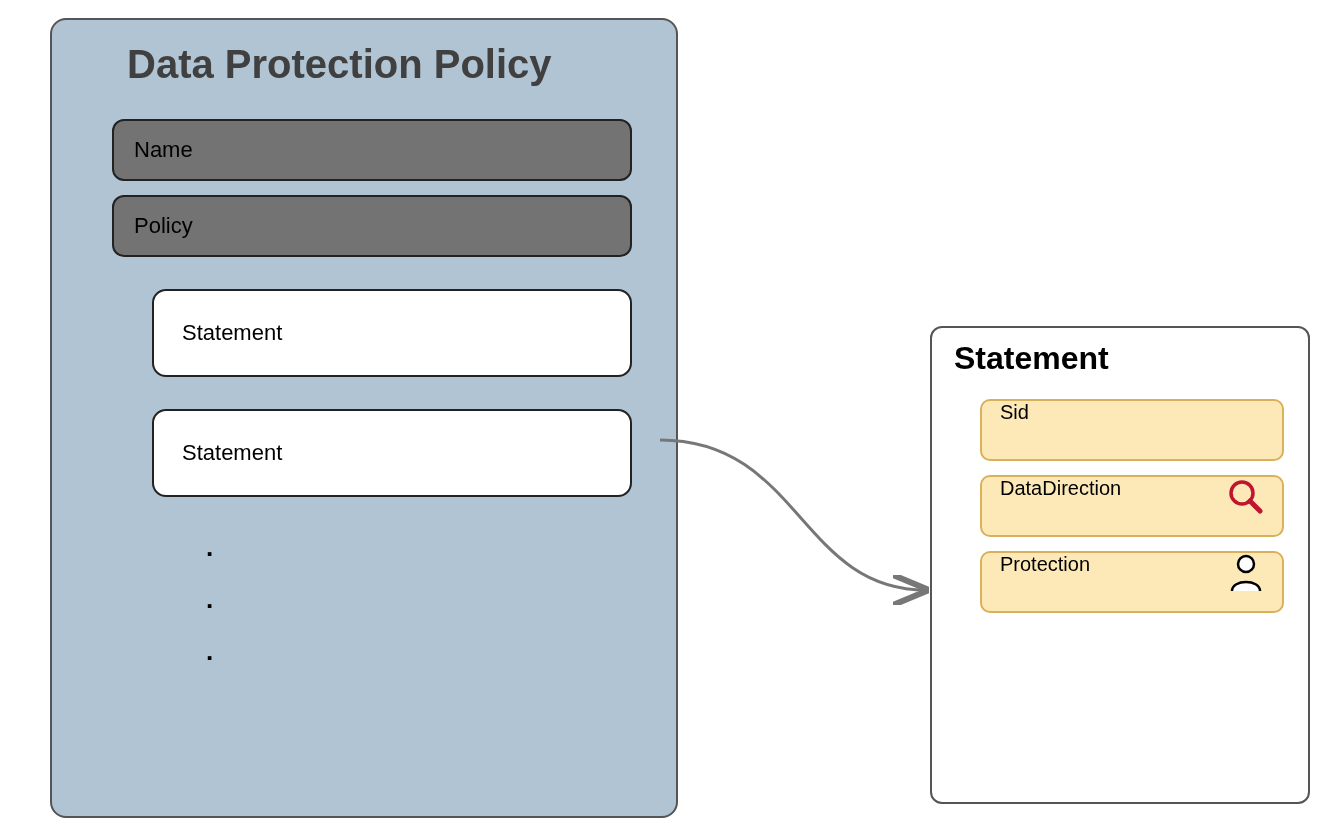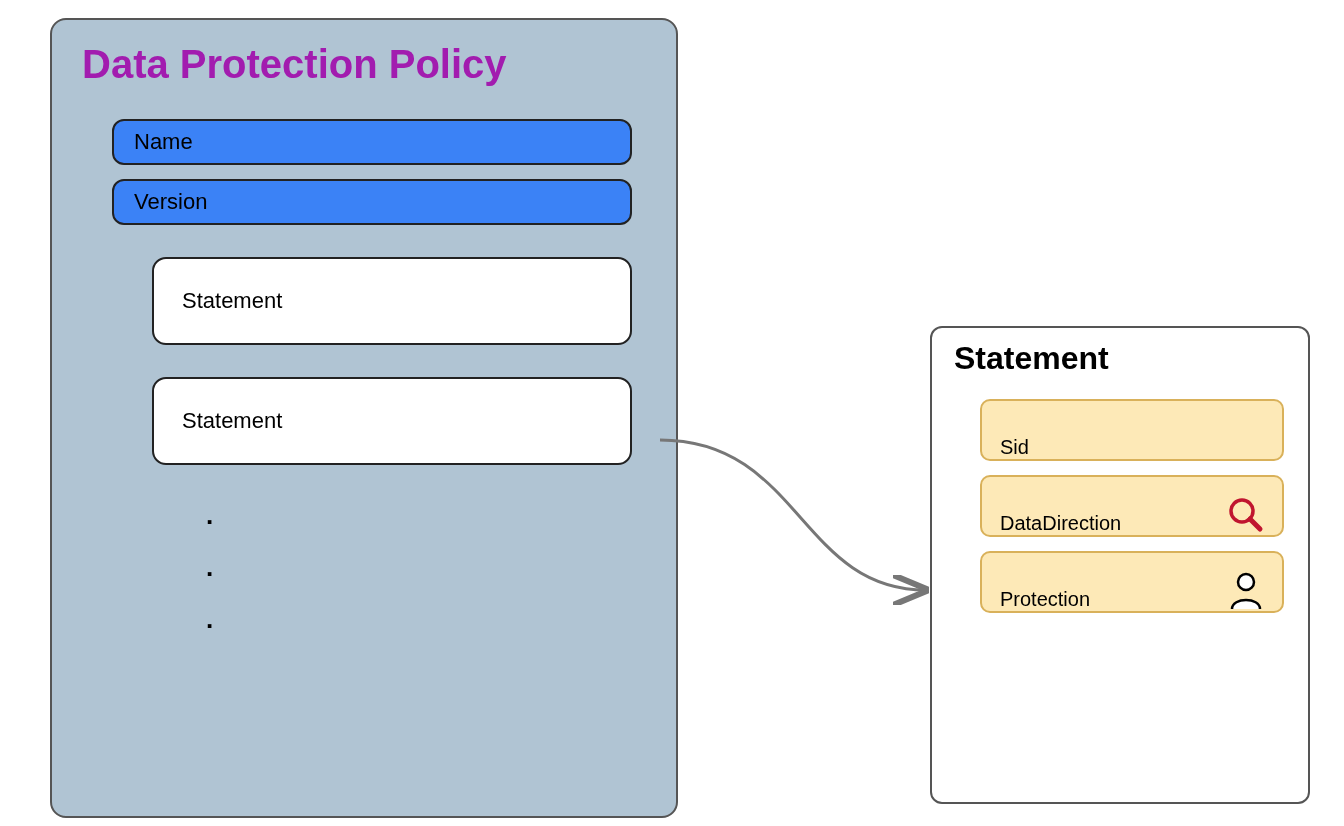--- a/index.html
+++ b/index.html
@@ -17,28 +17,29 @@
     width: 628px;
     height: 800px;
     background: #b0c4d3;
     border: 2px solid #555;
     border-radius: 16px;
     padding: 16px 24px;
   }
   .policy-title {
     font-size: 40px;
     font-weight: 800;
-    color: #a21caf;
+    color: #404040;
     padding: 6px 0 18px 6px;
+    margin-left: 45px;
   }
   .field-box {
-    background: #3b82f6;
+    background: #737373;
     border: 2px solid #222;
     border-radius: 12px;
-    height: 46px;
+    height: 62px;
     display: flex;
     align-items: center;
     padding-left: 20px;
     font-size: 22px;
     margin-top: 14px;
     margin-left: 36px;
     margin-right: 20px;
   }
   .statement-box {
     background: #ffffff;
@@ -77,21 +78,21 @@
     font-weight: 800;
     color: #000;
     padding: 2px 0 8px 4px;
   }
   .stmt-field {
     background: #fde9b7;
     border: 2px solid #d9b15a;
     border-radius: 10px;
     height: 62px;
     display: flex;
-    align-items: flex-end;
+    align-items: flex-start;
     justify-content: space-between;
     padding: 0 14px 0 18px;
     font-size: 20px;
     margin-top: 14px;
     margin-left: 30px;
     margin-right: 6px;
   }
   .stmt-field .icon-slot {
     display:flex;
     align-items:center;
@@ -111,21 +112,21 @@
 </head>
 <body>
 
 <div class="policy-container">
   <div class="policy-title">Data Protection Policy</div>
 
   <div class="field-box">
     <span>Name</span>
   </div>
   <div class="field-box">
-    <span>Version</span>
+    <span>Policy</span>
   </div>
 
   <div class="statement-box">
     <span>Statement</span>
   </div>
   <div class="statement-box">
     <span>Statement</span>
   </div>
 
   <div class="ellipsis-dots">

